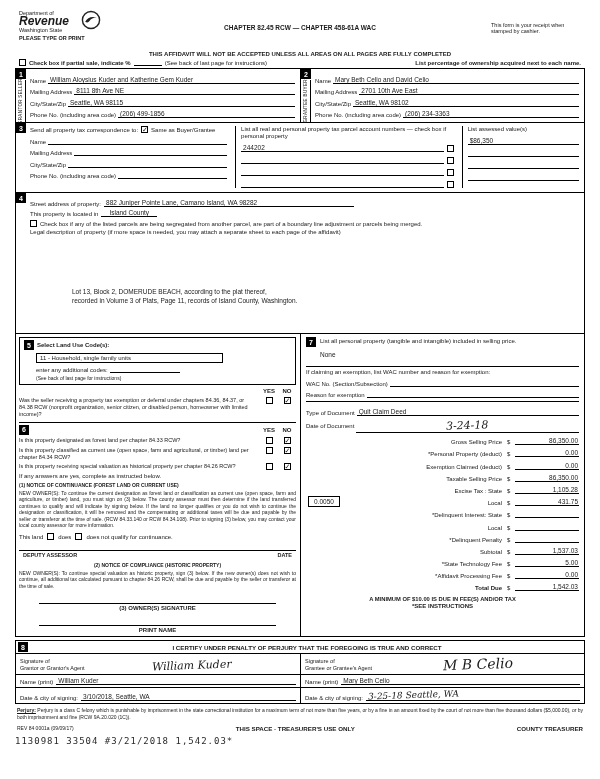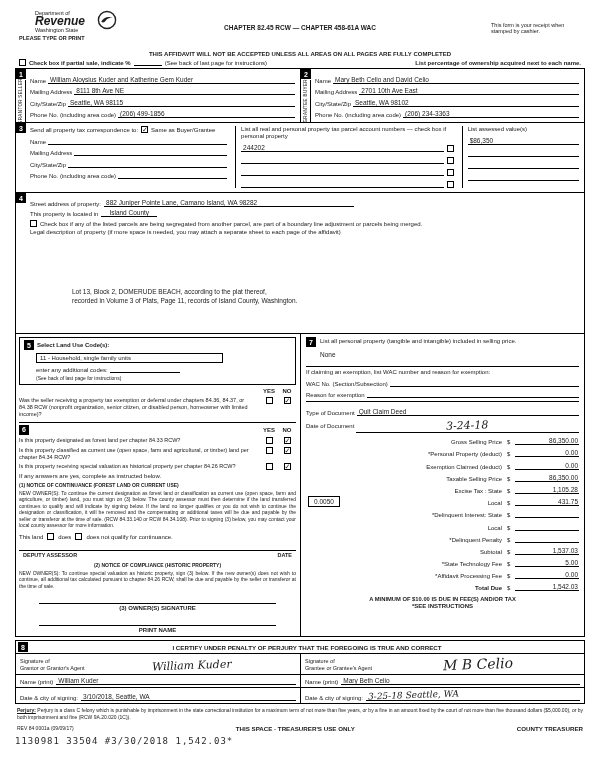--- a/index.html
+++ b/index.html
@@ -7,21 +7,21 @@
   html,body{background:#ffffff;}
   .page{width:600px;height:779px;margin:0 auto;background:#fff;position:relative;
         font-family:"Liberation Sans",sans-serif;font-size:6px;color:#1a1a1a;
         padding:10px 15px 4px;overflow:hidden;}
   .b{font-weight:bold;}
   .tiny{font-size:5px;}
   .center{text-align:center;}
 
   
   .hdr{position:relative;height:40px;}
-  .logo{position:absolute;left:20px;top:0;display:flex;gap:12px;}
+  .logo{position:absolute;left:4px;top:0;display:flex;gap:12px;}
   .dept{font-size:5.5px;}
   .rev{font-size:12px;font-weight:bold;font-style:italic;line-height:11px;}
   .ws{font-size:5.5px;}
   .seal{width:20px;height:20px;}
   .titleblk{position:absolute;left:0;right:0;top:13px;text-align:center;}
   .title{font-size:9.5px;font-weight:bold;letter-spacing:.3px;}
   .subtitle{font-size:6.5px;font-weight:bold;margin-top:1px;}
   .receipt{position:absolute;right:2px;top:12px;width:92px;font-size:5.5px;}
   .pleasetype{position:absolute;left:4px;top:25px;font-size:5.5px;font-weight:bold;}
 
@@ -508,15 +508,15 @@
 
   <div class="perjury">
     <span class="perjlead">Perjury:</span><span> Perjury is a class C felony which is punishable by imprisonment in the state correctional institution for a maximum term of not more than five years, or by a fine in an amount fixed by the court of not more than five thousand dollars ($5,000.00), or by both imprisonment and fine (RCW 9A.20.020 (1C)).</span>
   </div>
 
   <div class="footrow">
     <span class="tiny">REV 84 0001a (09/09/17)</span>
     <span class="mid-t">THIS SPACE - TREASURER'S USE ONLY</span>
     <span class="b" style="font-size:6.2px;">COUNTY TREASURER</span>
   </div>
-  <div class="stamp">1130981 33504 #3/30/2018 1,542.03*</div>
+  <div class="stamp">1130981 33504 #3/21/2018 1,542.03*</div>
 
 </div>
 
 </body></html>

